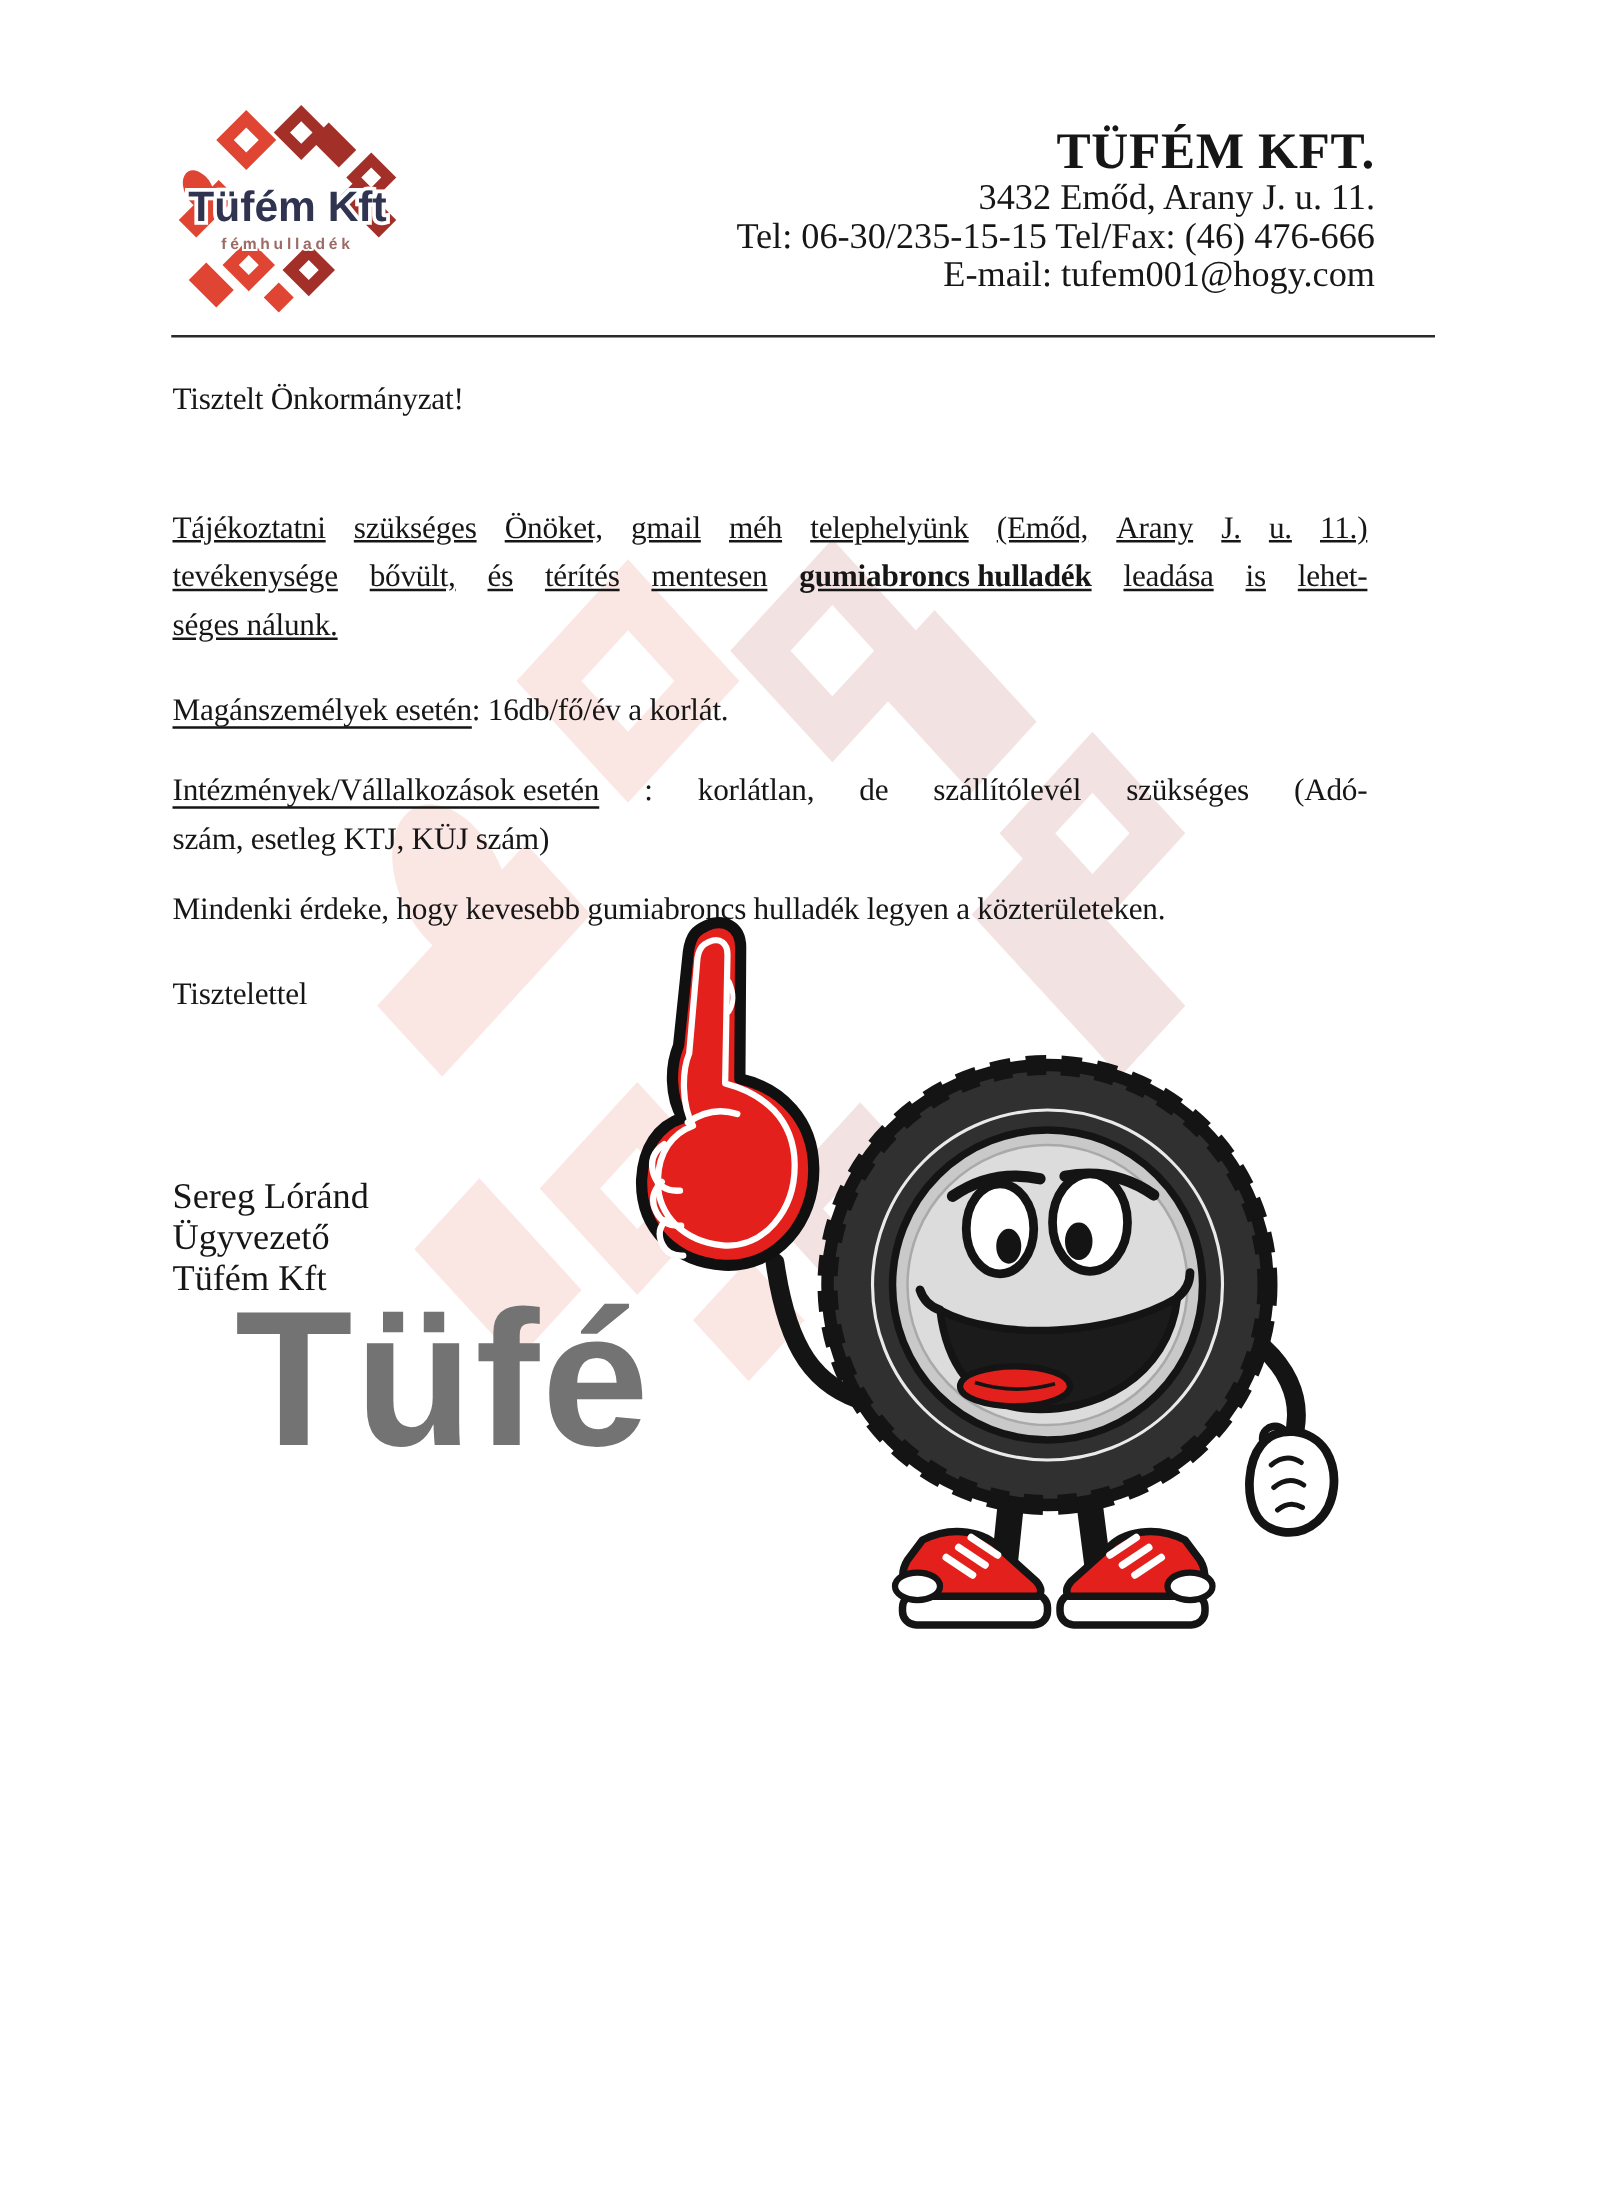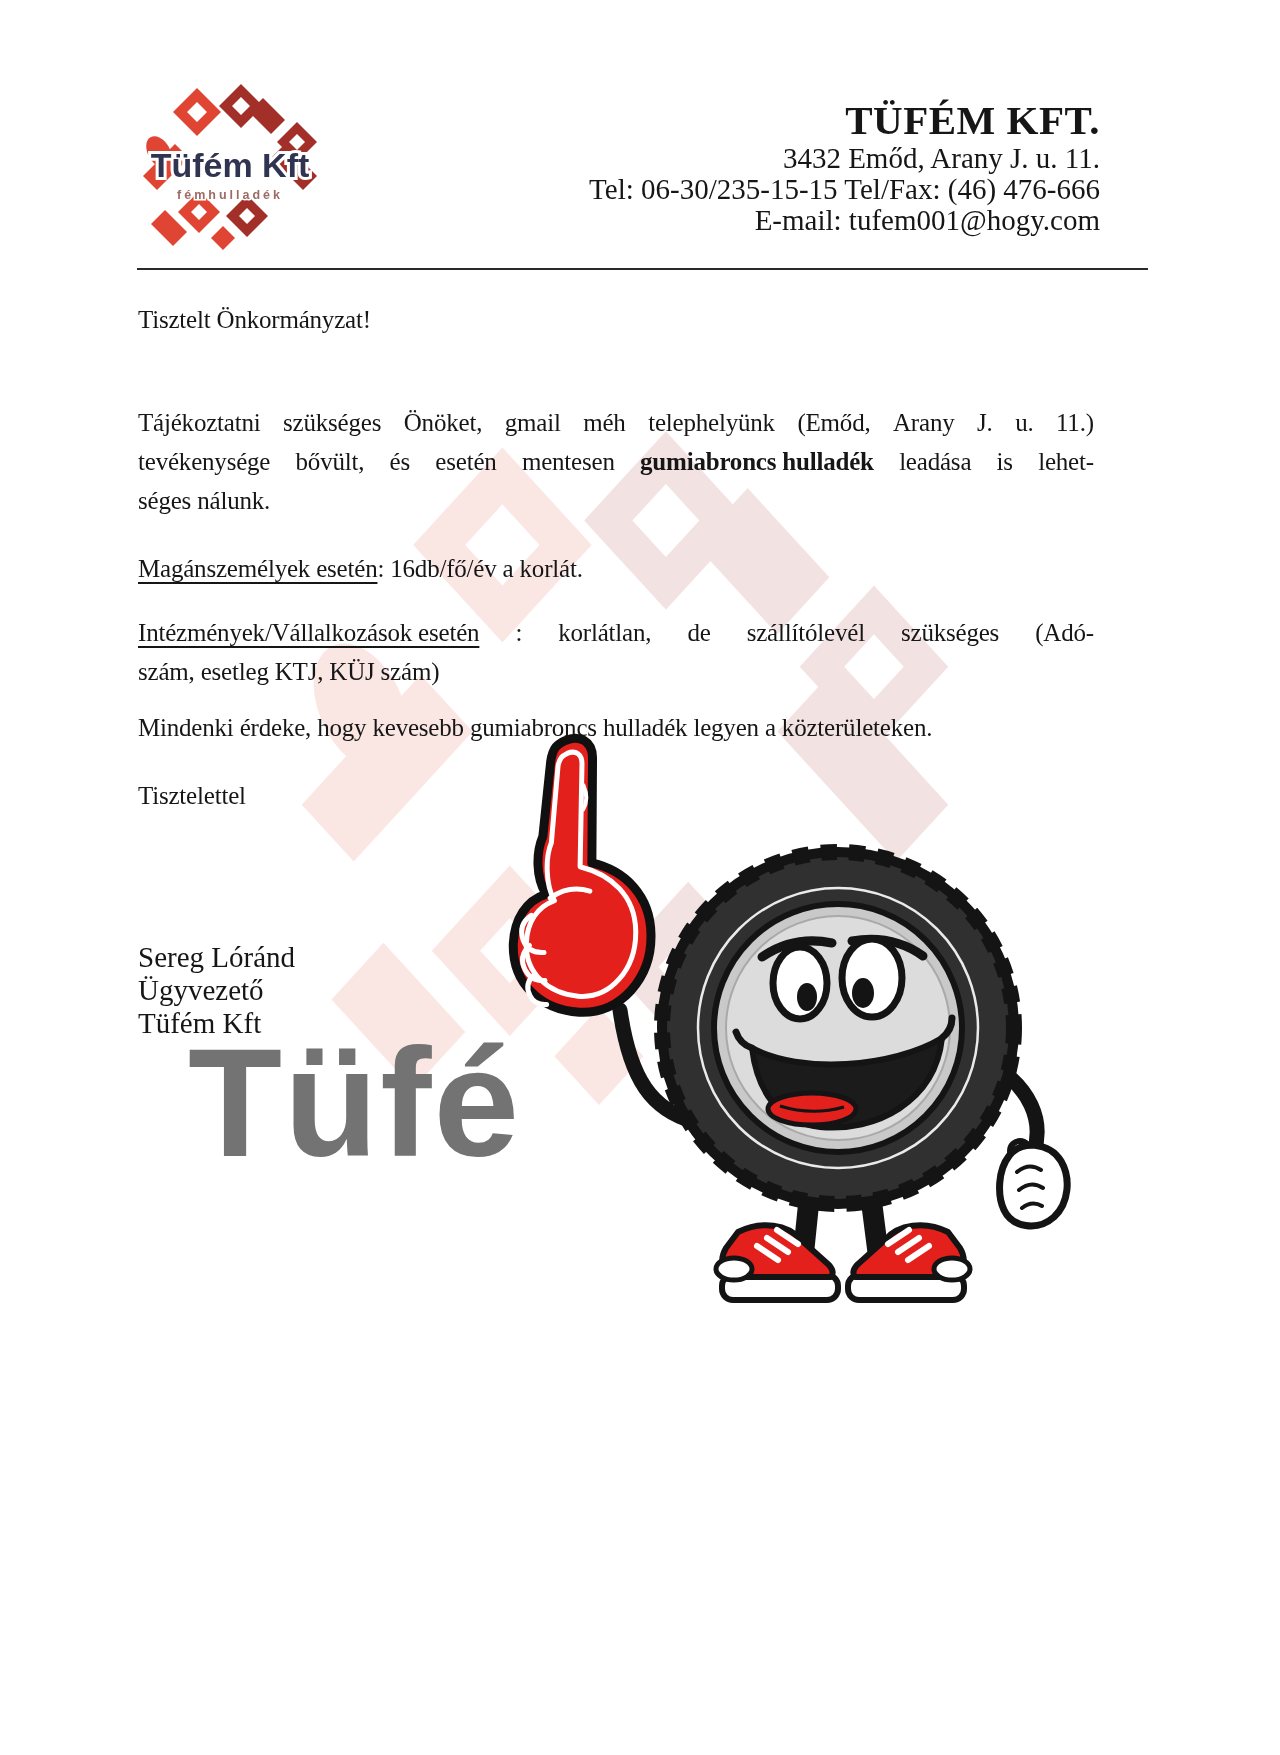--- a/index.html
+++ b/index.html
@@ -17,21 +17,21 @@
   .logo{position:absolute;left:134px;top:80px;width:192px;height:170px;z-index:3;}
   .head-block{position:absolute;left:140px;top:98px;width:960px;text-align:right;z-index:3;}
   .head-title{font-size:41px;font-weight:bold;letter-spacing:.5px;line-height:1.1;}
   .head-contact{font-size:29px;line-height:31px;}
   .head-rule{position:absolute;left:137px;top:268px;width:1011px;height:2px;background:#2a2a2a;z-index:3;}
 
   
   #letter-body{position:absolute;left:138px;top:0;width:956px;z-index:3;}
   .block{position:absolute;left:0;width:956px;}
   .block-salutation{top:300px;}
-  .block-intro{top:403px;}
+  .block-intro{top:403px;text-decoration:underline;}
   .block-private{top:549px;}
   .block-institutions{top:613px;}
   .block-common-interest{top:708px;}
   .block-closing{top:776px;}
   .line{font-size:25px;line-height:39px;letter-spacing:-0.2px;white-space:pre;}
   .line.j{display:flex;justify-content:space-between;}
   .seg-b{font-weight:bold;}
   .seg-u{text-decoration:underline;text-decoration-thickness:2px;text-underline-offset:5px;}
 
   .sig{position:absolute;left:138px;top:941px;z-index:3;font-size:29px;line-height:33px;}
@@ -85,21 +85,21 @@
     </div>
   </div>
   <div class="head-rule"></div>
 
   <div id="letter-body">
       <div class="block block-salutation">
         <div class="line"><span>Tisztelt Önkormányzat!</span></div>
       </div>
       <div class="block block-intro">
         <div class="line j"><span>Tájékoztatni</span><span>szükséges</span><span>Önöket,</span><span>gmail</span><span>méh</span><span>telephelyünk</span><span>(Emőd,</span><span>Arany</span><span>J.</span><span>u.</span><span>11.)</span></div>
-        <div class="line j"><span>tevékenysége</span><span>bővült,</span><span>és</span><span>esetén</span><span>mentesen</span><span class="seg-b">gumiabroncs hulladék</span><span>leadása</span><span>is</span><span>lehet-</span></div>
+        <div class="line j"><span>tevékenysége</span><span>bővült,</span><span>és</span><span>térítés</span><span>mentesen</span><span class="seg-b">gumiabroncs hulladék</span><span>leadása</span><span>is</span><span>lehet-</span></div>
         <div class="line"><span>séges nálunk.</span></div>
       </div>
       <div class="block block-private">
         <div class="line"><span class="seg-u">Magánszemélyek esetén</span><span>: 16db/fő/év a korlát.</span></div>
       </div>
       <div class="block block-institutions">
         <div class="line j"><span class="seg-u">Intézmények/Vállalkozások esetén</span><span>:</span><span>korlátlan,</span><span>de</span><span>szállítólevél</span><span>szükséges</span><span>(Adó-</span></div>
         <div class="line"><span>szám, esetleg KTJ, KÜJ szám)</span></div>
       </div>
       <div class="block block-common-interest">

